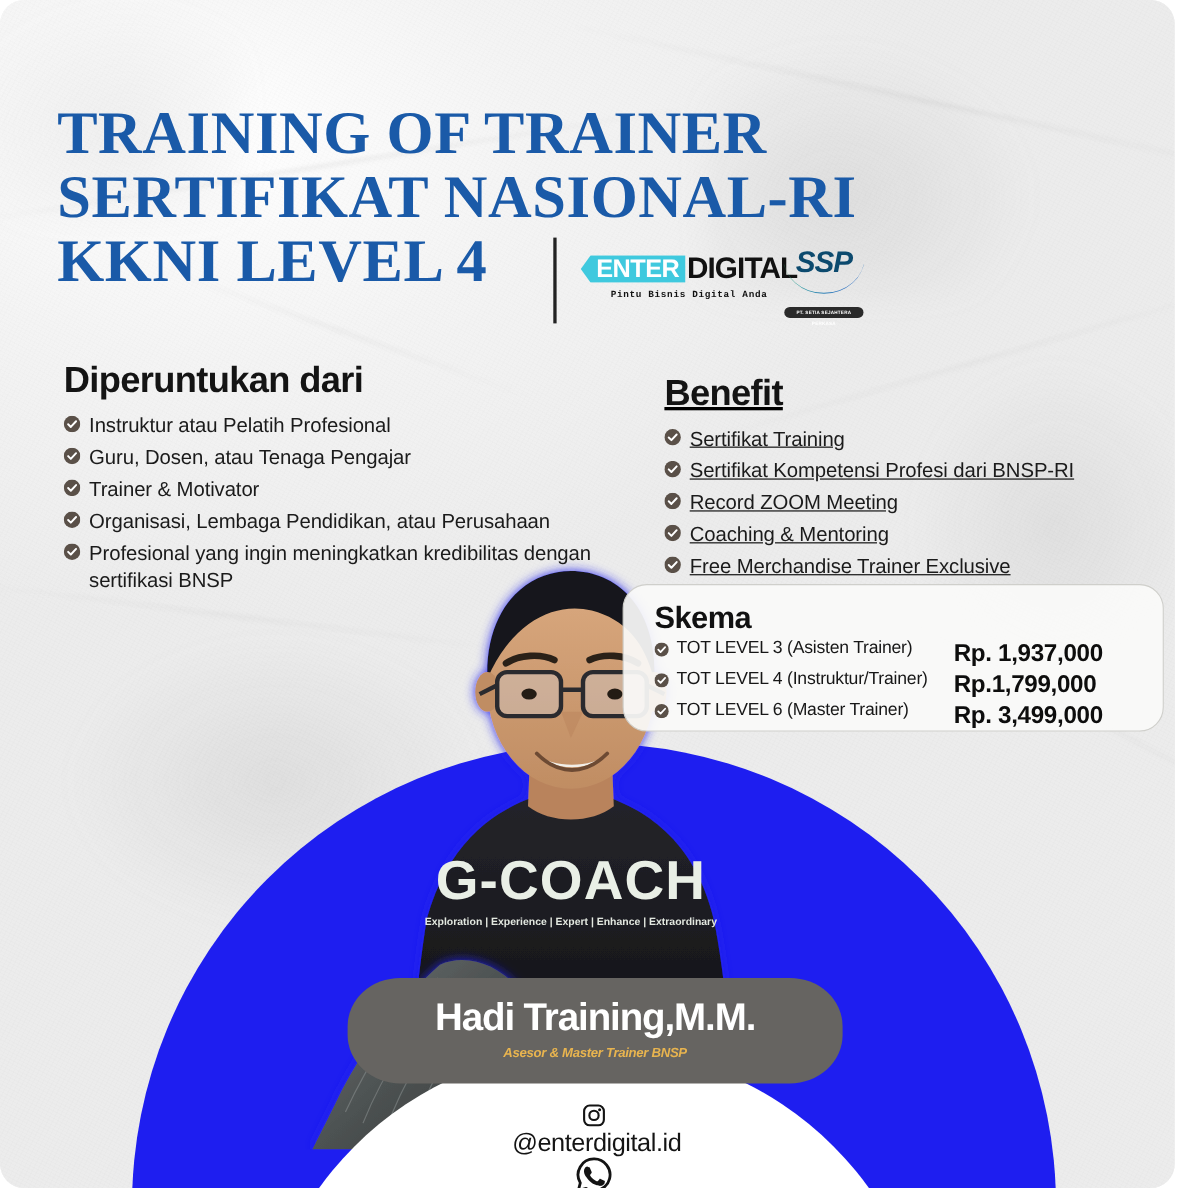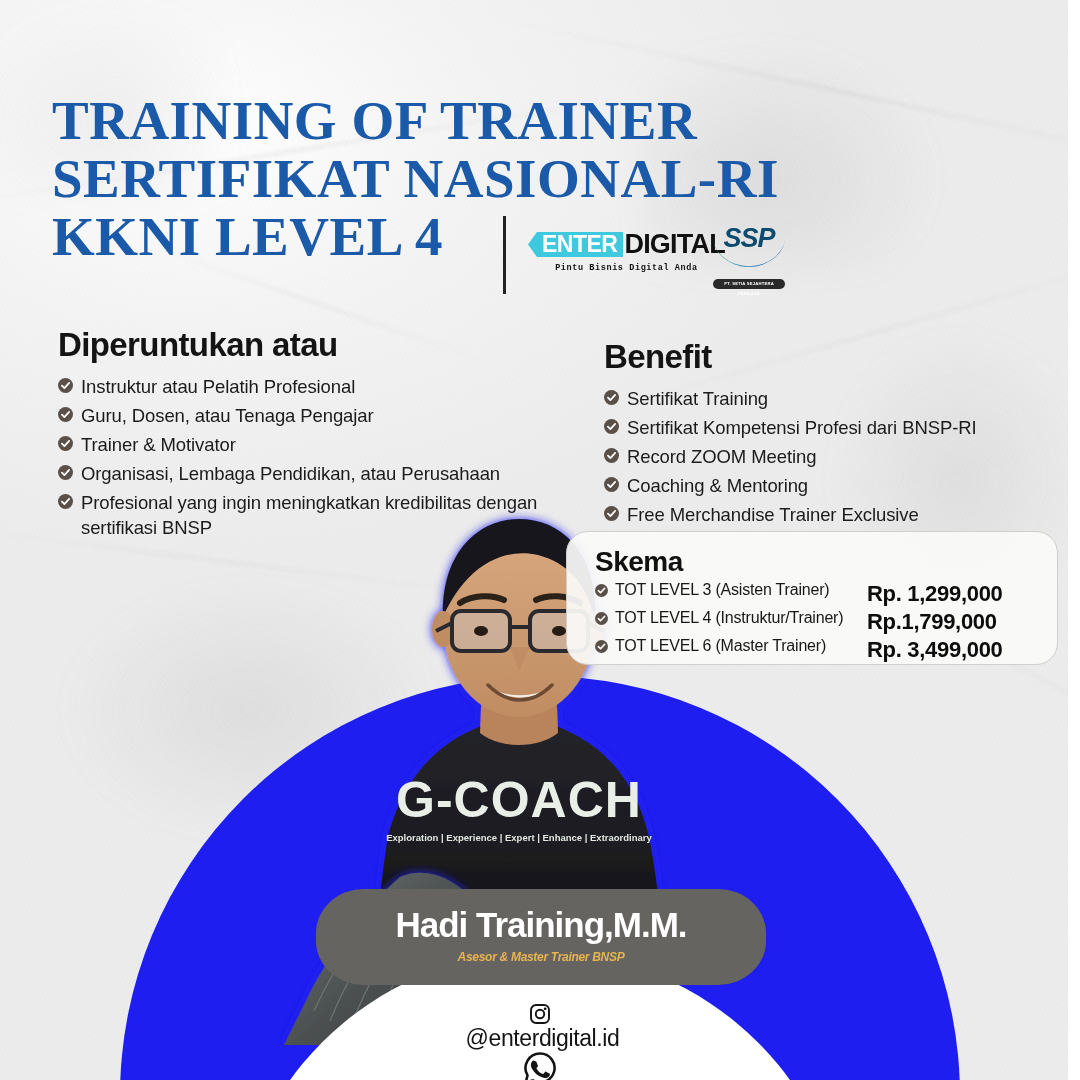--- a/index.html
+++ b/index.html
@@ -7,20 +7,21 @@
     padding: 0;
     background: #ffffff;
   }
   #poster {
     position: relative;
     width: 1068px;
     height: 1080px;
     overflow: hidden;
     font-family: "Liberation Sans", sans-serif;
     background: #f2f2f2;
+    border-radius: 22px;
   }
 
   
   .paper-base {
     position: absolute;
     inset: 0;
     background:
       radial-gradient(ellipse 60% 40% at 18% 12%, #ffffff 0%, #f4f4f4 45%, #ececec 100%),
       linear-gradient(135deg, #fafafa 0%, #f0f0f0 30%, #f7f7f7 55%, #e9e9e9 80%, #f4f4f4 100%);
   }
@@ -147,21 +148,21 @@
     font-size: 4.2px;
     font-weight: bold;
     letter-spacing: 0.2px;
     text-align: center;
     line-height: 10px;
     z-index: 3;
   }
 
   
   .col-left  { position: absolute; left: 58px;  top: 326px; width: 520px; z-index: 6; }
-  .col-right { position: absolute; left: 604px; top: 338px; width: 450px; z-index: 6; }
+  .col-right { position: absolute; left: 604px; top: 338px; width: 450px; z-index: 6; text-decoration: underline; }
 
   .section-title {
     font-family: "Liberation Sans", sans-serif;
     font-weight: bold;
     font-size: 33px;
     letter-spacing: -0.6px;
     color: #141414;
     margin-bottom: 10px;
   }
   .bullet-list { list-style: none; margin: 0; padding: 0; }
@@ -368,21 +369,21 @@
           <stop offset="100%" stop-color="#2f6fc4"></stop>
         </linearGradient>
       </defs>
       <path d="M5,12 A37,33 0 1 0 79,12 A31,27 0 1 1 5,12 Z" fill="url(#sspGrad)"></path>
     </svg>
     <div class="ssp-text">SSP</div>
     <div class="ssp-banner">PT. SETIA SEJAHTERA PERKASA</div>
   </div>
 
   <div class="col-left">
-    <div class="section-title">Diperuntukan atau</div>
+    <div class="section-title">Diperuntukan dari</div>
     <ul class="bullet-list">
       <li class="bullet-item">
         <svg class="check-icon" viewBox="0 0 16 16">
             <circle cx="8" cy="8" r="8" fill="#5a5048"></circle>
             <path d="M4.2 8.2 L6.8 10.8 L11.9 5.3" stroke="#fff" stroke-width="1.9" fill="none" stroke-linecap="round" stroke-linejoin="round"></path>
           </svg>
         <span class="bullet-text">Instruktur atau Pelatih Profesional</span>
       </li>
       <li class="bullet-item">
         <svg class="check-icon" viewBox="0 0 16 16">
@@ -459,21 +460,21 @@
   <div class="skema-box">
     <div class="skema-title">Skema</div>
     <div class="skema-row">
       <div class="skema-label-wrap">
         <svg class="skema-check" viewBox="0 0 16 16">
             <circle cx="8" cy="8" r="8" fill="#5a5048"></circle>
             <path d="M4.2 8.2 L6.8 10.8 L11.9 5.3" stroke="#fff" stroke-width="2" fill="none" stroke-linecap="round" stroke-linejoin="round"></path>
           </svg>
         <span class="skema-label">TOT LEVEL 3 (Asisten Trainer)</span>
       </div>
-      <span class="skema-price">Rp. 1,299,000</span>
+      <span class="skema-price">Rp. 1,937,000</span>
     </div>
     <div class="skema-row">
       <div class="skema-label-wrap">
         <svg class="skema-check" viewBox="0 0 16 16">
             <circle cx="8" cy="8" r="8" fill="#5a5048"></circle>
             <path d="M4.2 8.2 L6.8 10.8 L11.9 5.3" stroke="#fff" stroke-width="2" fill="none" stroke-linecap="round" stroke-linejoin="round"></path>
           </svg>
         <span class="skema-label">TOT LEVEL 4 (Instruktur/Trainer)</span>
       </div>
       <span class="skema-price">Rp.1,799,000</span>

